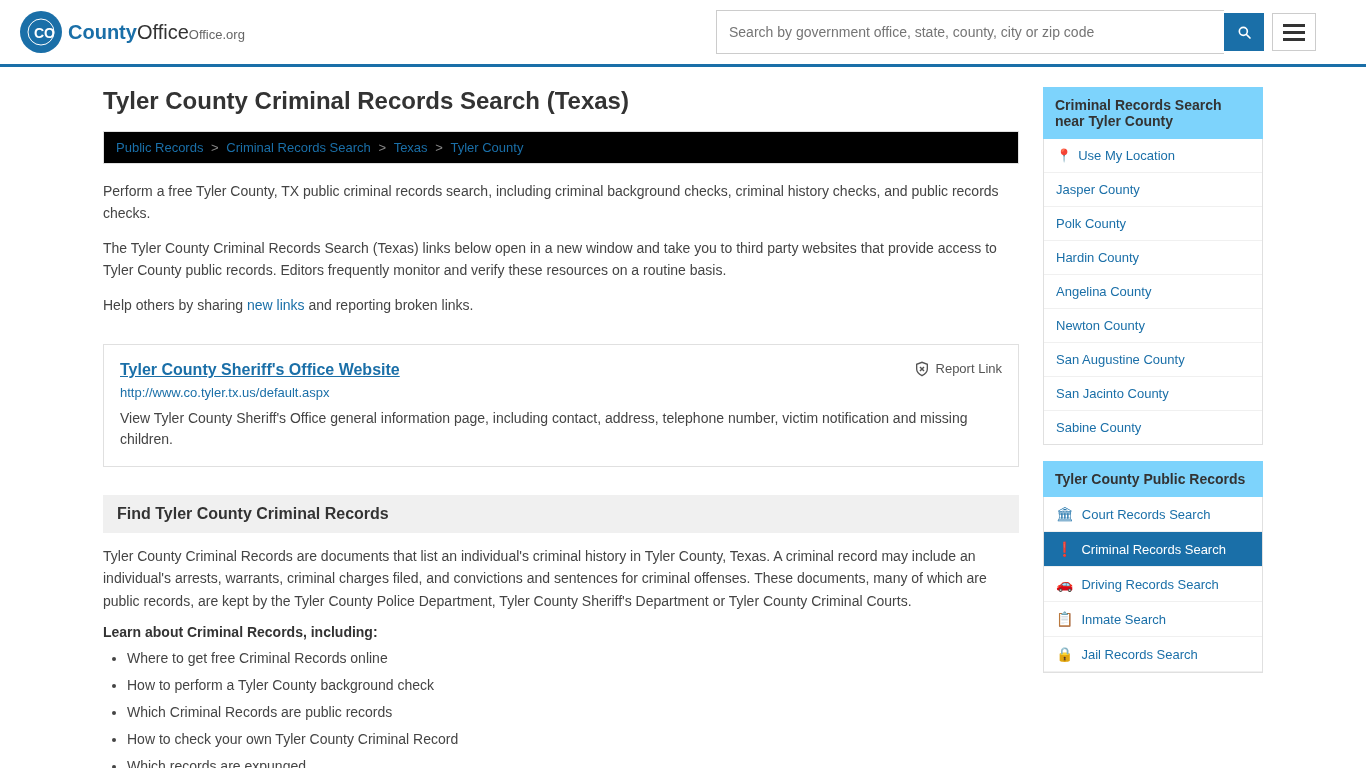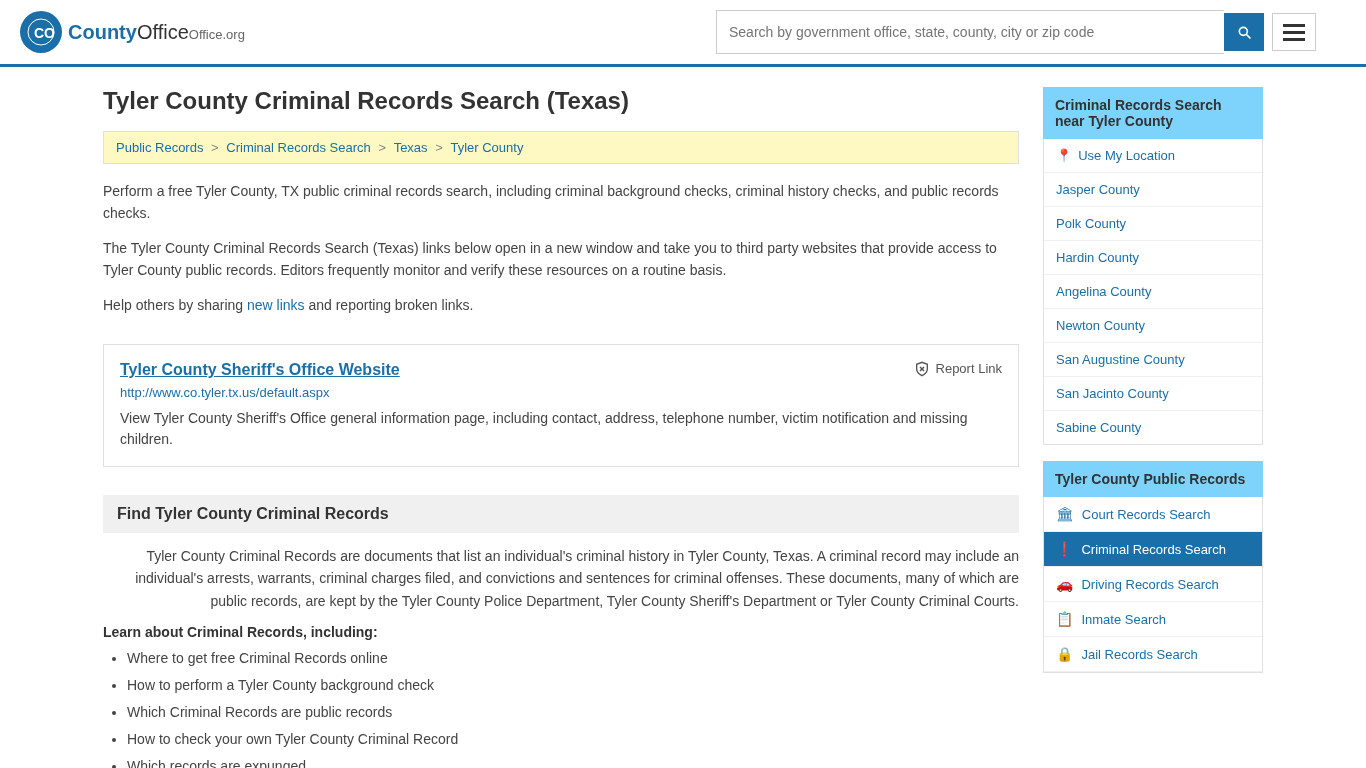--- a/index.html
+++ b/index.html
@@ -87,21 +87,21 @@
     #content {
       flex: 1;
     }
     #page-title {
       font-size: 24px;
       font-weight: bold;
       color: #333;
       margin-bottom: 16px;
     }
     #breadcrumb {
-      background: #fef9c3;
+      background: #000000;
       padding: 8px 12px;
       margin-bottom: 16px;
       font-size: 13px;
       color: #555;
       border: 1px solid #e0e0e0;
     }
     #breadcrumb a { color: #1a6fa8; text-decoration: none; }
     #breadcrumb span { color: #888; margin: 0 4px; }
 
     .description-text { margin-bottom: 12px; line-height: 1.6; color: #444; font-size: 14px; }
@@ -140,21 +140,21 @@
 
     
     .section-header {
       background: #f0f0f0;
       padding: 10px 14px;
       font-size: 16px;
       font-weight: bold;
       margin: 20px 0 12px;
       color: #333;
     }
-    .section-text { color: #444; font-size: 14px; line-height: 1.6; margin-bottom: 12px; text-align: right; }
+    .section-text { color: #444; font-size: 14px; line-height: 1.6; margin-bottom: 12px; }
     .learn-title { font-weight: bold; margin-bottom: 8px; color: #333; }
     .learn-list { padding-left: 24px; }
     .learn-list li { margin-bottom: 6px; color: #444; line-height: 1.5; }
 
     
     #sidebar {
       width: 220px;
       flex-shrink: 0;
     }
     .sidebar-section-title {

